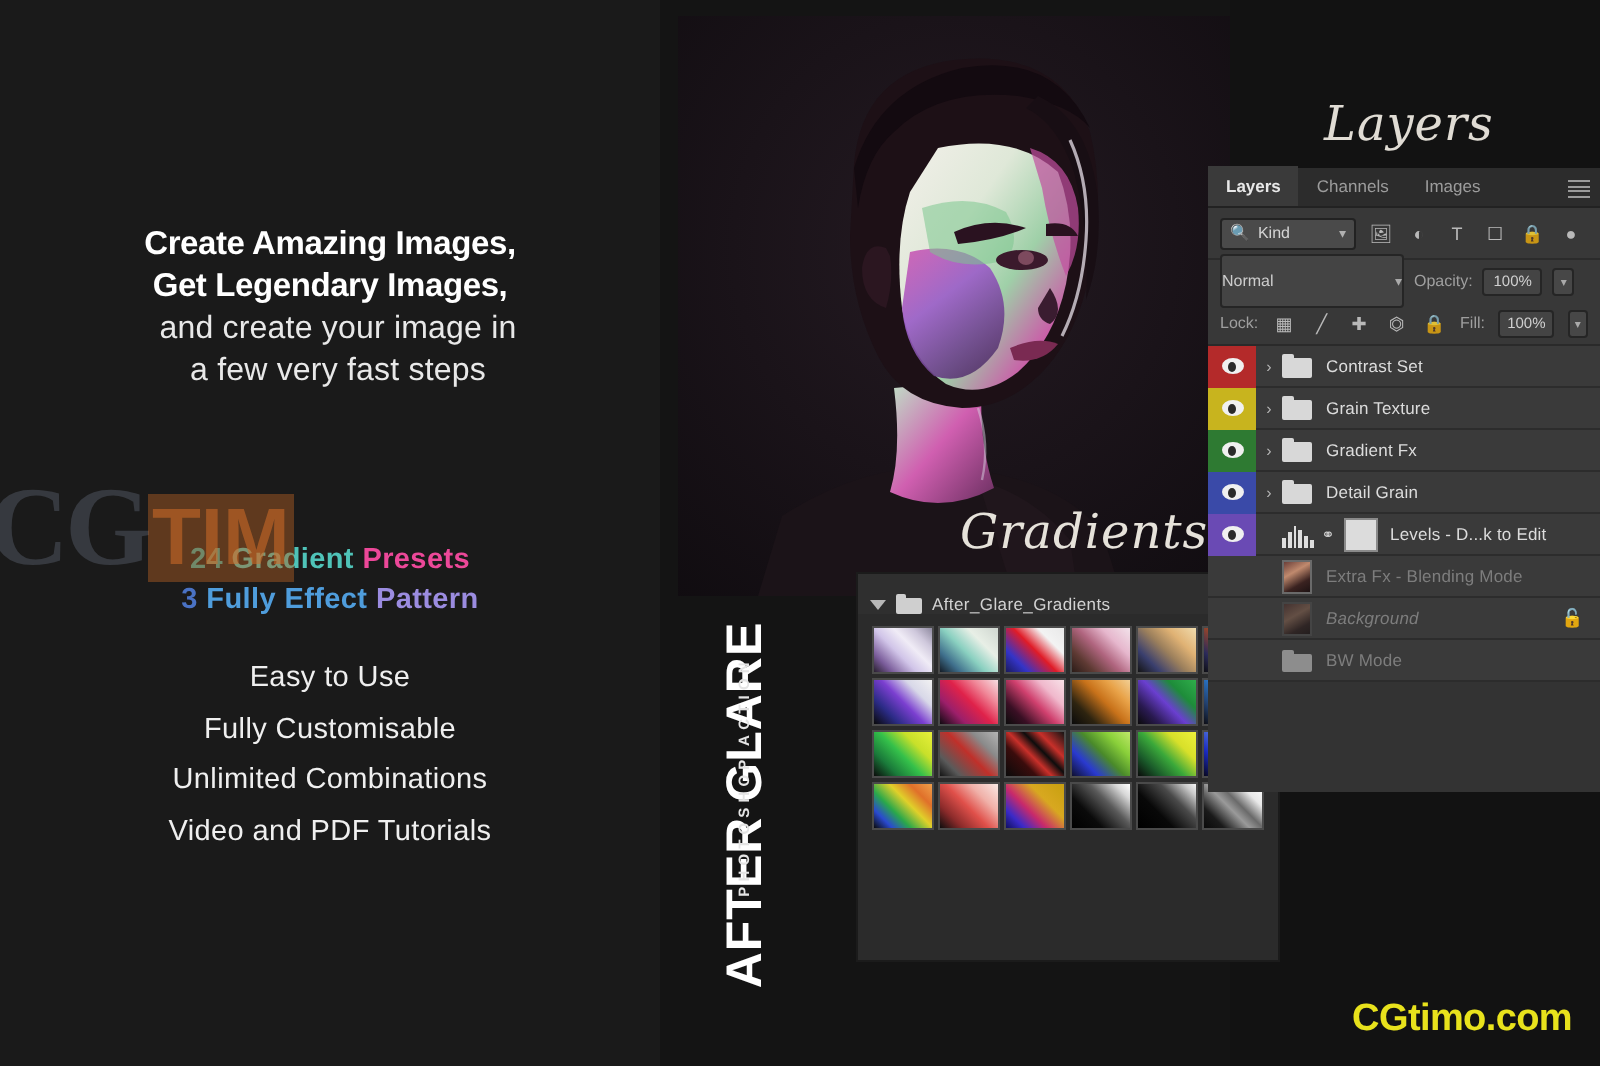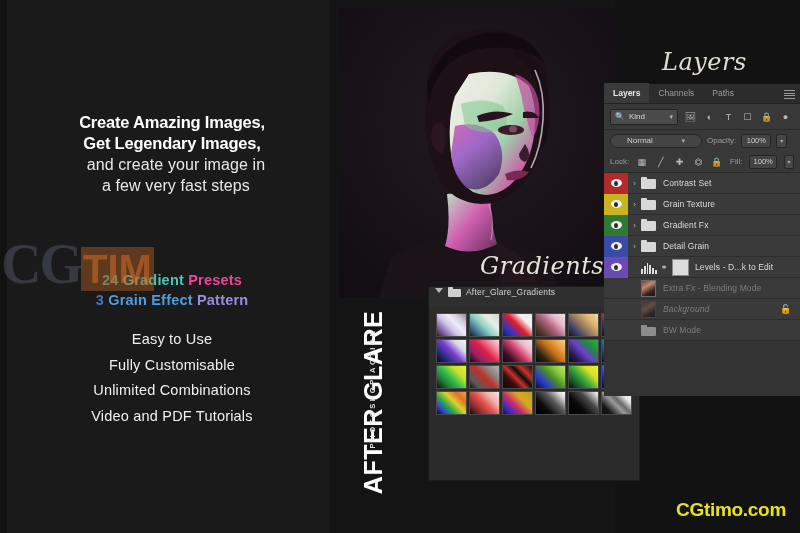--- a/index.html
+++ b/index.html
@@ -10,21 +10,21 @@
     overflow: hidden;
   }
   #stage {
     position: relative;
     width: 800px; height: 533px;
     background: #121212;
   }
 
   
   .left-panel {
-    position: absolute; left: 7px; top: 0;
+    position: absolute; left: 0; top: 0;
     width: 330px; height: 533px;
     background: #1a1a1a;
   }
   .headline {
     position: absolute; left: 0; top: 112px;
     width: 330px; text-align: center;
     color: #f2f2f2;
   }
   .headline .l1, .headline .l2 {
     font-weight: bold; font-size: 16.5px; letter-spacing: -0.2px;
@@ -135,21 +135,21 @@
   }
 
   
   .grad-panel {
     position: absolute; left: 428px; top: 286px;
     width: 212px; height: 195px;
     background: #2b2b2b;
     border: 1px solid #1b1b1b;
   }
   .grad-head {
-    display: flex; align-items: flex-start; gap: 5px;
+    display: flex; align-items: flex-end; gap: 5px;
     height: 20px; padding: 0 6px;
     background: #2f2f2f;
   }
   .grad-head .chev {
     width: 8px; height: 8px; position: relative; flex: none;
   }
   .grad-head .chev:before {
     content:''; position:absolute; left:0; top:1px;
     border-left: 4px solid transparent;
     border-right: 4px solid transparent;
@@ -226,22 +226,22 @@
     width: 13px; height: 13px; opacity: 0.85;
     display: flex; align-items: center; justify-content: center;
     color: #d0d0d0; font-size: 9px;
   }
 
   .mode-row {
     display: flex; align-items: center; gap: 5px;
     height: 21px; padding: 0 6px; background: #383838;
   }
   .blend-sel {
-    width: 92px; height: 14px; padding: 0 16px;
-    background: #444; border: 1px solid #252525; border-radius: 7px;
+    width: 92px; height: 27px; padding: 0 0;
+    background: #444; border: 1px solid #252525; border-radius: 2px;
     font-size: 8px; color: #cdcdcd;
     display:flex; align-items:center;
   }
   .blend-sel .caret { margin-left: auto; font-size: 7px; color: #aaa; }
   .lbl { font-size: 8px; color: #9f9f9f; }
   .numbox {
     width: 30px; height: 14px; background: #444;
     border: 1px solid #252525; border-radius: 2px;
     font-size: 7.5px; color: #d0d0d0;
     display:flex; align-items:center; justify-content:center;
@@ -342,21 +342,21 @@
       <div class="l3">and create your image in</div>
       <div class="l4">a few very fast steps</div>
     </div>
 
 
     <div class="feat-hl a">
       <span class="c-num">24</span><span class="c-grad"> Gradient </span><span class="c-presets">Presets</span>
     </div>
 
     <div class="feat-hl b">
-      <span class="c-three">3</span><span class="c-grain"> Grain Effect </span><span class="c-pattern">Pattern</span>
+      <span class="c-three">3</span><span class="c-grain"> Fully Effect </span><span class="c-pattern">Pattern</span>
     </div>
 
     <div class="feat-list">
       <div>Easy to Use</div>
       <div>Fully Customisable</div>
       <div>Unlimited Combinations</div>
       <div>Video and PDF Tutorials</div>
     </div>
 
     <div class="wm-left">
@@ -466,21 +466,21 @@
         <div class="swatch" style="background: linear-gradient(45deg, rgb(0, 0, 0) 0%, rgb(8, 8, 8) 35%, rgb(74, 74, 74) 65%, rgb(202, 202, 202) 88%, rgb(244, 244, 244) 100%);"></div>
         <div class="swatch" style="background: linear-gradient(45deg, rgb(10, 10, 10) 0%, rgb(26, 26, 26) 20%, rgb(154, 154, 154) 45%, rgb(106, 106, 106) 58%, rgb(232, 232, 232) 78%, rgb(255, 255, 255) 100%);"></div>
       </div>
   </div>
 
   <div class="layers-panel">
 
     <div class="tabs-row">
       <div class="tab active">Layers</div>
       <div class="tab">Channels</div>
-      <div class="tab">Paths</div>
+      <div class="tab">Images</div>
       <div class="menu-ico">
           <i></i>
           <i></i>
           <i></i>
           <i></i>
         </div>
     </div>
 
     <div class="filter-row">
       <div class="kind-sel">

